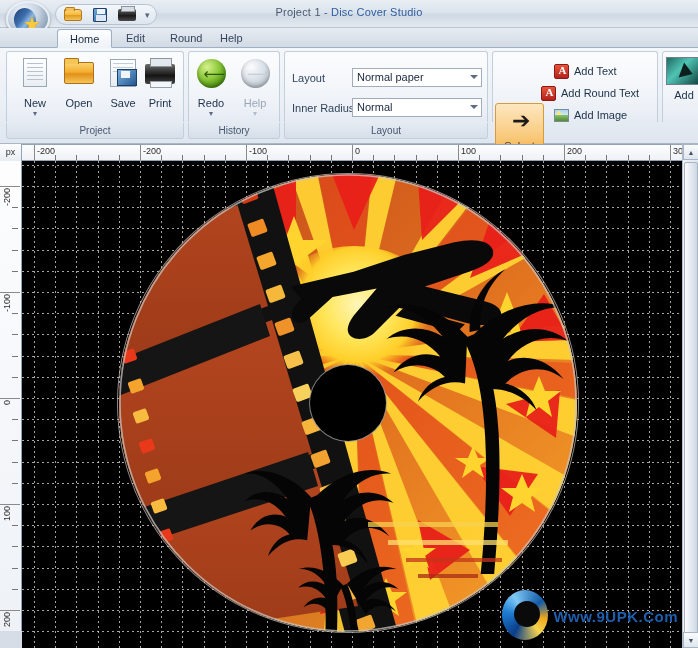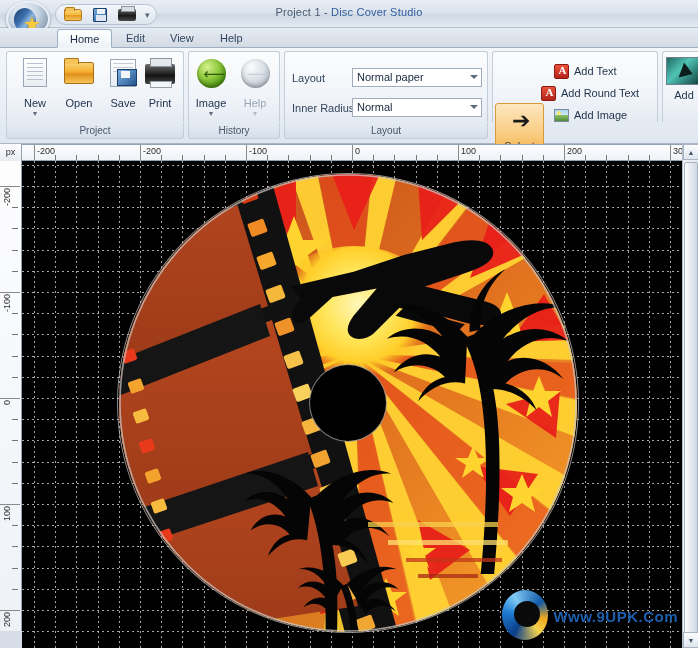--- a/index.html
+++ b/index.html
@@ -286,21 +286,21 @@
       <div class="qat-btn">
           <span class="ico-printer"></span>
         </div>
       <span class="qat-more">▾</span>
     </div>
   </div>
 
   <div class="tabstrip">
     <div class="tab active" id="tab0">Home</div>
     <div class="tab" id="tab1">Edit</div>
-    <div class="tab" id="tab2">View</div>
+    <div class="tab" id="tab2">Round</div>
     <div class="tab" id="tab3">Help</div>
   </div>
 
   <div class="ribbon">
 
     <div class="rgroup" style="left:6px; width:178px;">
       <div class="gbody"></div>
 
       <div class="bigbtn" style="left:6px;">
         <div class="bigico">
@@ -338,21 +338,21 @@
 
     <div class="rgroup" style="left:188px; width:92px;">
       <div class="gbody"></div>
 
       <div class="bigbtn" style="left:0px;">
         <div class="bigico">
             <div class="orb-ico">
               <span class="arrow">⟵</span>
             </div>
           </div>
-        <div class="lbl">Image</div>
+        <div class="lbl">Redo</div>
         <div class="caret">▾</div>
       </div>
 
       <div class="bigbtn" style="left:44px;">
         <div class="bigico">
             <div class="orb-ico gray">
               <span class="arrow">⟶</span>
             </div>
           </div>
         <div class="lbl dim">Help</div>

